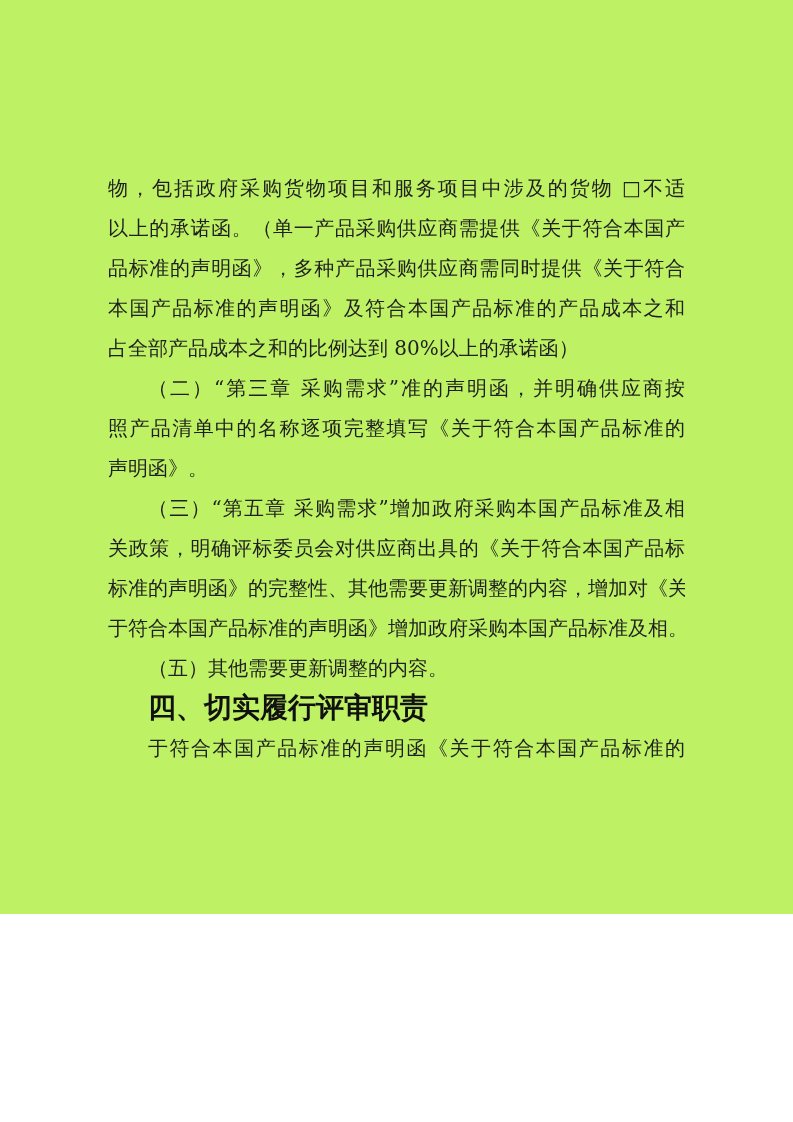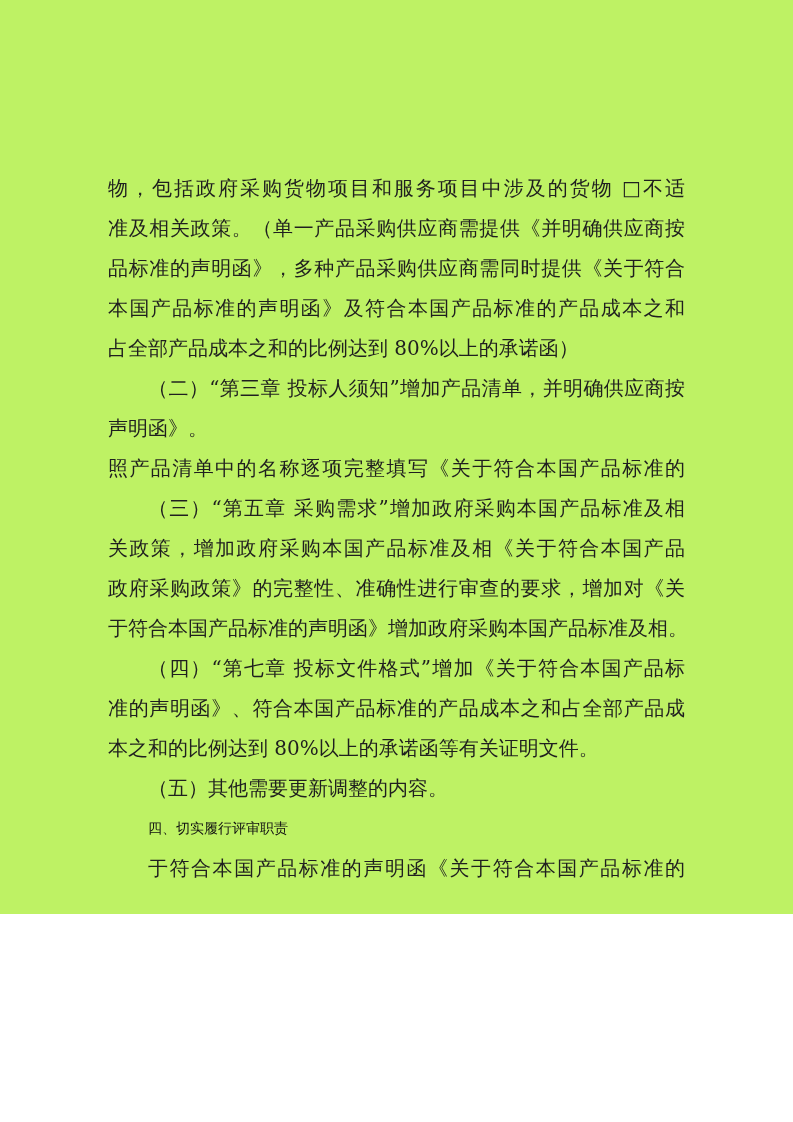--- a/index.html
+++ b/index.html
@@ -39,22 +39,22 @@
   }
   .text-line.flush {
     text-align: right;
     text-align-last: left;
   }
   .text-line.indent {
     padding-left: 40px;
   }
   .para.bold .text-line {
     font-family: "DejaVu Sans", "Liberation Sans", sans-serif;
-    font-weight: 400;
-    font-size: 14px;
+    font-weight: 700;
+    font-size: 28px;
     color: #111111;
   }
   .footer {
     position: absolute;
     left: 0;
     top: 1008px;
     width: 100%;
     text-align: center;
   }
   .page-number {
@@ -65,40 +65,35 @@
     font-family: "DejaVu Serif", "Liberation Serif", serif;
   }
 </style>
 </head>
 <body>
 
 <div class="page">
   <main class="doc-body" id="doc-body">
       <div class="para">
         <div class="text-line">物，包括政府采购货物项目和服务项目中涉及的货物 □不适</div>
-        <div class="text-line">准及相关政策。（单一产品采购供应商需提供《并明确供应商按</div>
+        <div class="text-line">以上的承诺函。（单一产品采购供应商需提供《关于符合本国产</div>
         <div class="text-line">品标准的声明函》，多种产品采购供应商需同时提供《关于符合</div>
         <div class="text-line">本国产品标准的声明函》及符合本国产品标准的产品成本之和</div>
         <div class="text-line flush">占全部产品成本之和的比例达到 80%以上的承诺函）</div>
       </div>
       <div class="para">
-        <div class="text-line indent">（二）“第三章 投标人须知”增加产品清单，并明确供应商按</div>
+        <div class="text-line indent">（二）“第三章 采购需求”准的声明函，并明确供应商按</div>
+        <div class="text-line">照产品清单中的名称逐项完整填写《关于符合本国产品标准的</div>
         <div class="text-line flush">声明函》。</div>
-        <div class="text-line">照产品清单中的名称逐项完整填写《关于符合本国产品标准的</div>
       </div>
       <div class="para">
         <div class="text-line indent">（三）“第五章 采购需求”增加政府采购本国产品标准及相</div>
-        <div class="text-line">关政策，增加政府采购本国产品标准及相《关于符合本国产品</div>
-        <div class="text-line">政府采购政策》的完整性、准确性进行审查的要求，增加对《关</div>
+        <div class="text-line">关政策，明确评标委员会对供应商出具的《关于符合本国产品标</div>
+        <div class="text-line">标准的声明函》的完整性、其他需要更新调整的内容，增加对《关</div>
         <div class="text-line">于符合本国产品标准的声明函》增加政府采购本国产品标准及相。</div>
-      </div>
-      <div class="para">
-        <div class="text-line indent">（四）“第七章 投标文件格式”增加《关于符合本国产品标</div>
-        <div class="text-line">准的声明函》、符合本国产品标准的产品成本之和占全部产品成</div>
-        <div class="text-line flush">本之和的比例达到 80%以上的承诺函等有关证明文件。</div>
       </div>
       <div class="para">
         <div class="text-line flush indent">（五）其他需要更新调整的内容。</div>
       </div>
       <div class="para bold">
         <div class="text-line flush indent">四、切实履行评审职责</div>
       </div>
       <div class="para">
         <div class="text-line indent">于符合本国产品标准的声明函《关于符合本国产品标准的</div>
       </div>

